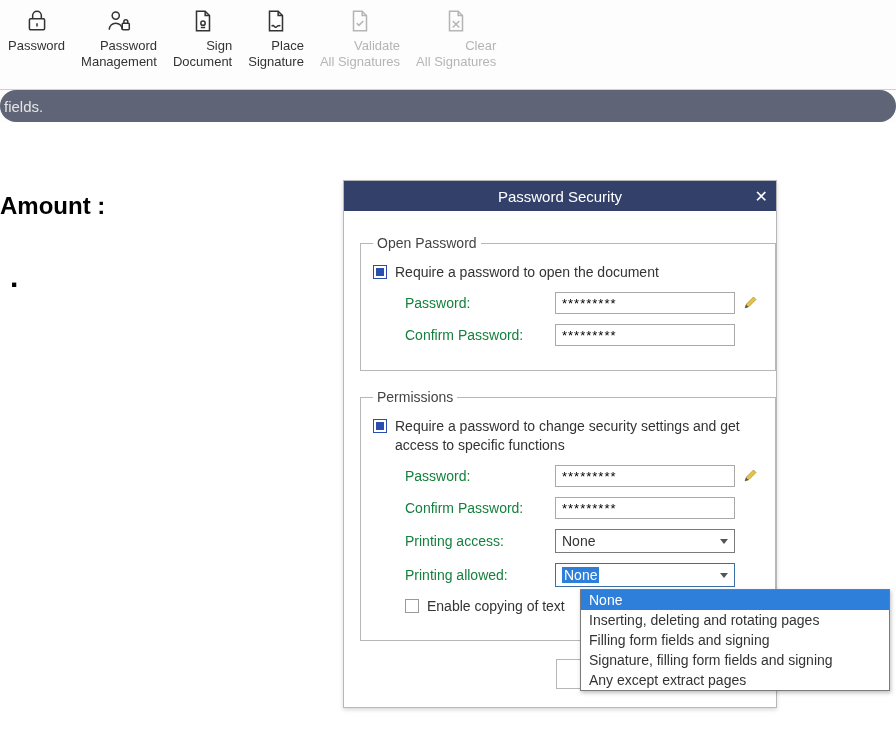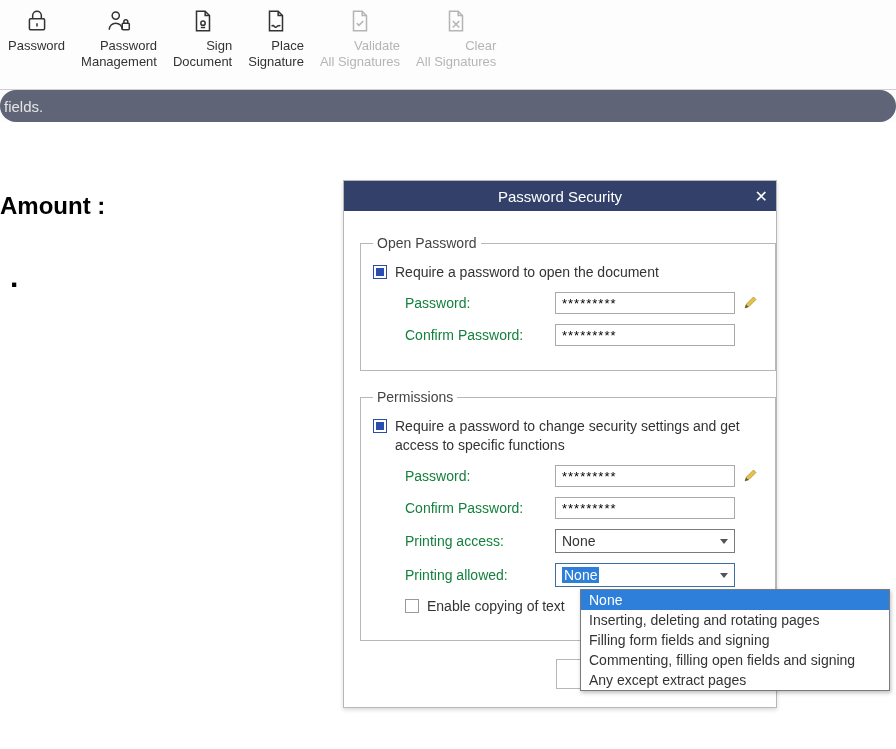--- a/index.html
+++ b/index.html
@@ -408,15 +408,15 @@
       </div>
     </div>
 
   </div>
 </div>
 
 <div class="dropdown">
   <div class="dd-item selected">None</div>
   <div class="dd-item">Inserting, deleting and rotating pages</div>
   <div class="dd-item">Filling form fields and signing</div>
-  <div class="dd-item">Commenting, filling open fields and signing</div>
+  <div class="dd-item">Signature, filling form fields and signing</div>
   <div class="dd-item">Any except extract pages</div>
 </div>
 
 </body></html>

